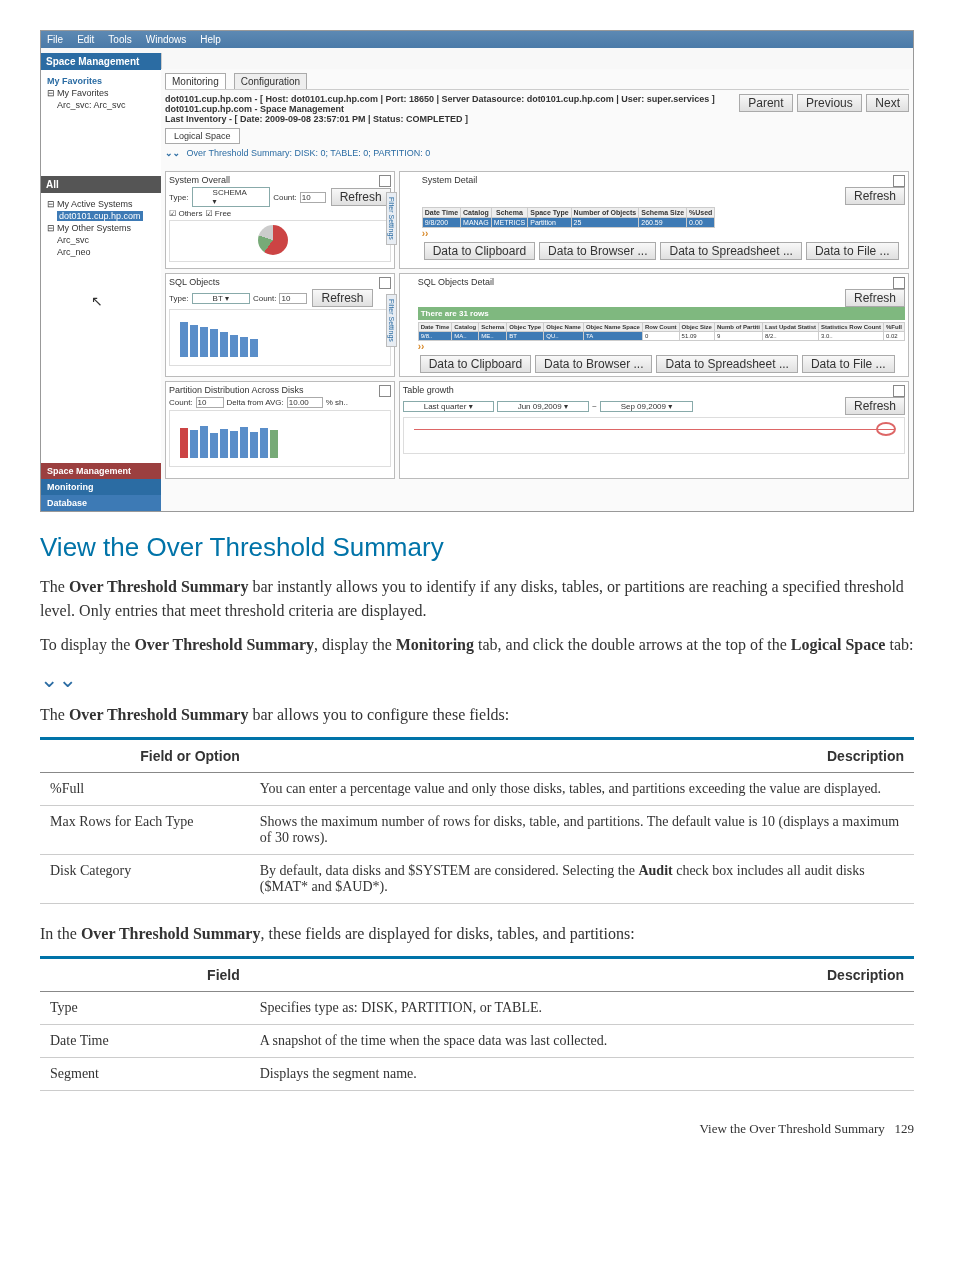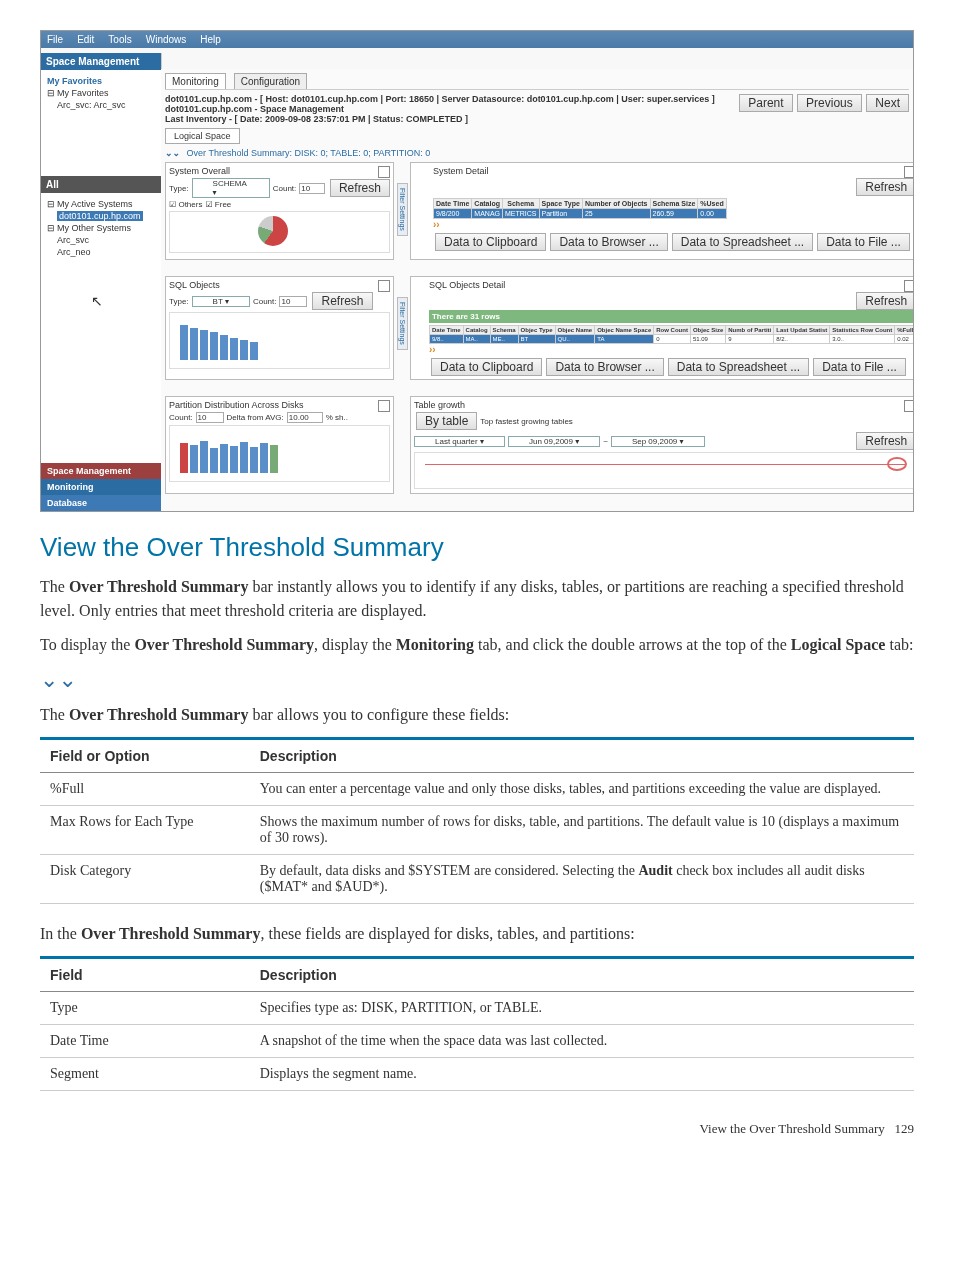--- a/index.html
+++ b/index.html
@@ -14,21 +14,21 @@
 .ss-tree .hl{background:#3d7ab5;color:#fff;padding:0 2px}
 .ss-main{position:absolute;left:120px;right:0;top:38px;bottom:0;background:#fafafa;padding:4px;overflow:hidden}
 .ss-hdr{font-size:9px;color:#333}
 .ss-hdr b{font-weight:bold}
 .ss-nav{float:right}
 .ss-btn{display:inline-block;border:1px solid #aaa;background:linear-gradient(#f8f8f8,#e0e0e0);padding:1px 8px;font-size:12px;margin-left:2px}
 .ss-tabbar{margin-top:4px}
 .ss-tabbar span{display:inline-block;border:1px solid #aaa;padding:2px 8px;background:#fff;font-size:9px}
 .ss-ots{margin-top:4px;color:#2b6ca3;font-size:9px}
 .ss-ots-icon{display:inline-block;color:#2b6ca3;font-weight:bold;margin-right:4px}
-.ss-panels{display:grid;grid-template-columns:1fr 1.3fr;gap:16px;margin-top:4px}
+.ss-panels{display:grid;grid-template-columns:1fr 1.3fr;gap:4px;margin-top:13px}
 .ss-panel{border:1px solid #bbb;background:#fff;padding:3px;font-size:8px;position:relative;min-height:90px}
 .ss-ptitle{color:#333;font-size:9px;margin-bottom:2px}
 .ss-maxbox{position:absolute;right:3px;top:3px;width:10px;height:10px;border:1px solid #888}
 .ss-ctrl{display:flex;gap:3px;align-items:center;margin:2px 0}
 .ss-sel{border:1px solid #8aa;background:#fff;padding:0 20px;font-size:8px}
 .ss-input{border:1px solid #aaa;width:24px;font-size:8px;padding:0 1px}
 .ss-greenbar{background:#7fb87f;color:#fff;padding:2px 3px;font-size:8px;font-weight:bold}
 .ss-tbl{font-size:7px;border-collapse:collapse;margin-top:2px}
 .ss-tbl td,.ss-tbl th{border:1px solid #ccc;padding:1px 2px;white-space:nowrap}
 .ss-tbl th{background:#eee}
@@ -41,21 +41,21 @@
 .ss-botnav{position:absolute;left:0;bottom:0;width:120px}
 .ss-botnav div{padding:3px 6px;color:#fff;font-size:9px;font-weight:bold}
 .ss-nav1{background:#9b3f3f}
 .ss-nav2{background:#2b6ca3}
 .ss-nav3{background:#3d7ab5}
 .ss-filtertab{position:absolute;left:-14px;top:20px;writing-mode:vertical-rl;font-size:7px;background:#e8edf3;border:1px solid #bbb;padding:4px 1px;color:#2b6ca3}
 .ss-arrow{color:#d88a2a;font-weight:bold;font-size:10px}
 h2.sect{color:#0073a8;font-family:Arial,sans-serif;font-weight:normal;font-size:26px;margin:20px 0 12px}
 p{line-height:1.5;margin:10px 0}
 table.doc{border-collapse:collapse;width:100%;margin:10px 0 18px;font-family:Georgia,serif}
-table.doc th{text-align:left;font-family:Arial,sans-serif;font-weight:bold;font-size:14px;padding:8px 10px;border-top:3px solid #0073a8;border-bottom:1px solid #888}
+table.doc th{text-align:right;font-family:Arial,sans-serif;font-weight:bold;font-size:14px;padding:8px 10px;border-top:3px solid #0073a8;border-bottom:1px solid #888}
 table.doc td{padding:8px 10px;vertical-align:top;font-size:14px;border-bottom:1px solid #ccc}
 table.doc td:first-child{width:24%}
 .chevron{color:#2b6ca3;font-size:22px;margin:8px 0;font-family:Arial,sans-serif}
 .footer{text-align:right;font-size:13px;margin-top:30px;color:#333}
 </style>
 </head>
 <body>
 
 <div class="screenshot">
   <div class="ss-menu">
@@ -257,24 +257,20 @@
               <div class="ss-bar" style="height:26px"></div>
               <div class="ss-bar" style="height:30px"></div>
               <div class="ss-bar" style="height:28px;background:#7a7"></div>
           </div>
         </div>
       </div>
       <div class="ss-panel">
         <div class="ss-maxbox"></div>
         <div class="ss-ptitle">Table growth</div>
         <div class="ss-ctrl">
-          <span class="ss-btn">By table</span>
-          <span>Top fastest growing tables</span>
-        </div>
-        <div class="ss-ctrl">
           <span class="ss-sel"><span>Last quarter</span> ▾</span>
           <span class="ss-sel"><span>Jun 09,2009</span> ▾</span>
           <span>~</span>
           <span class="ss-sel"><span>Sep 09,2009</span> ▾</span>
           <span class="ss-btn" style="margin-left:auto">Refresh</span>
         </div>
         <div class="ss-chart" style="height:35px">
           <div class="ss-line"></div>
           <div style="position:absolute;right:8px;top:4px;width:16px;height:10px;border:2px solid #d66;border-radius:50%"></div>
         </div>

